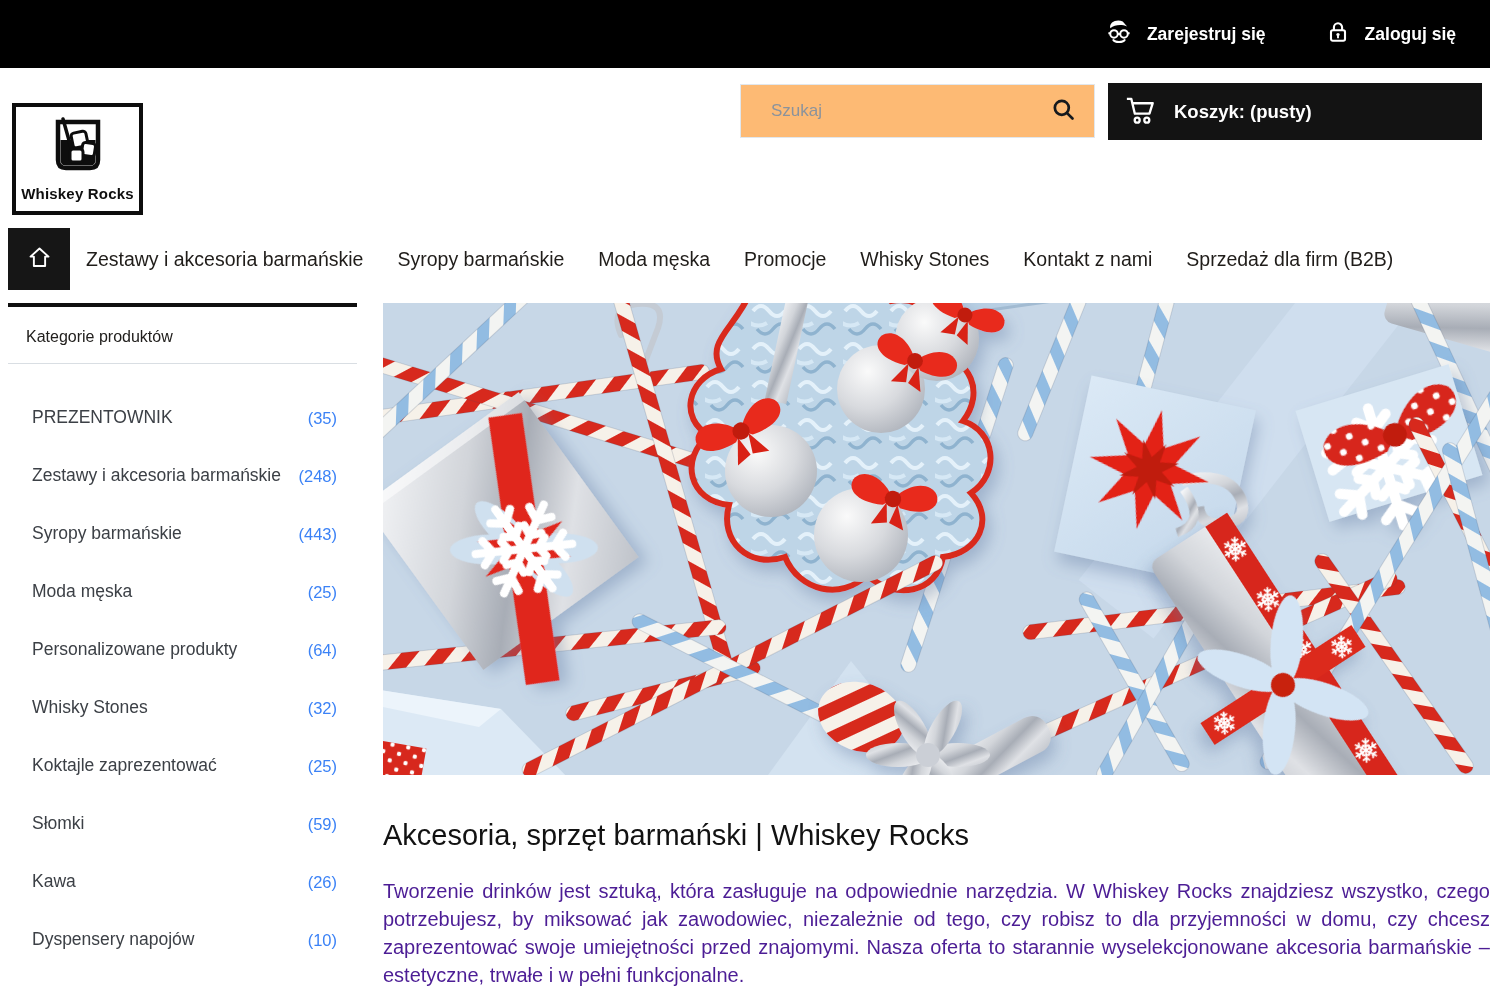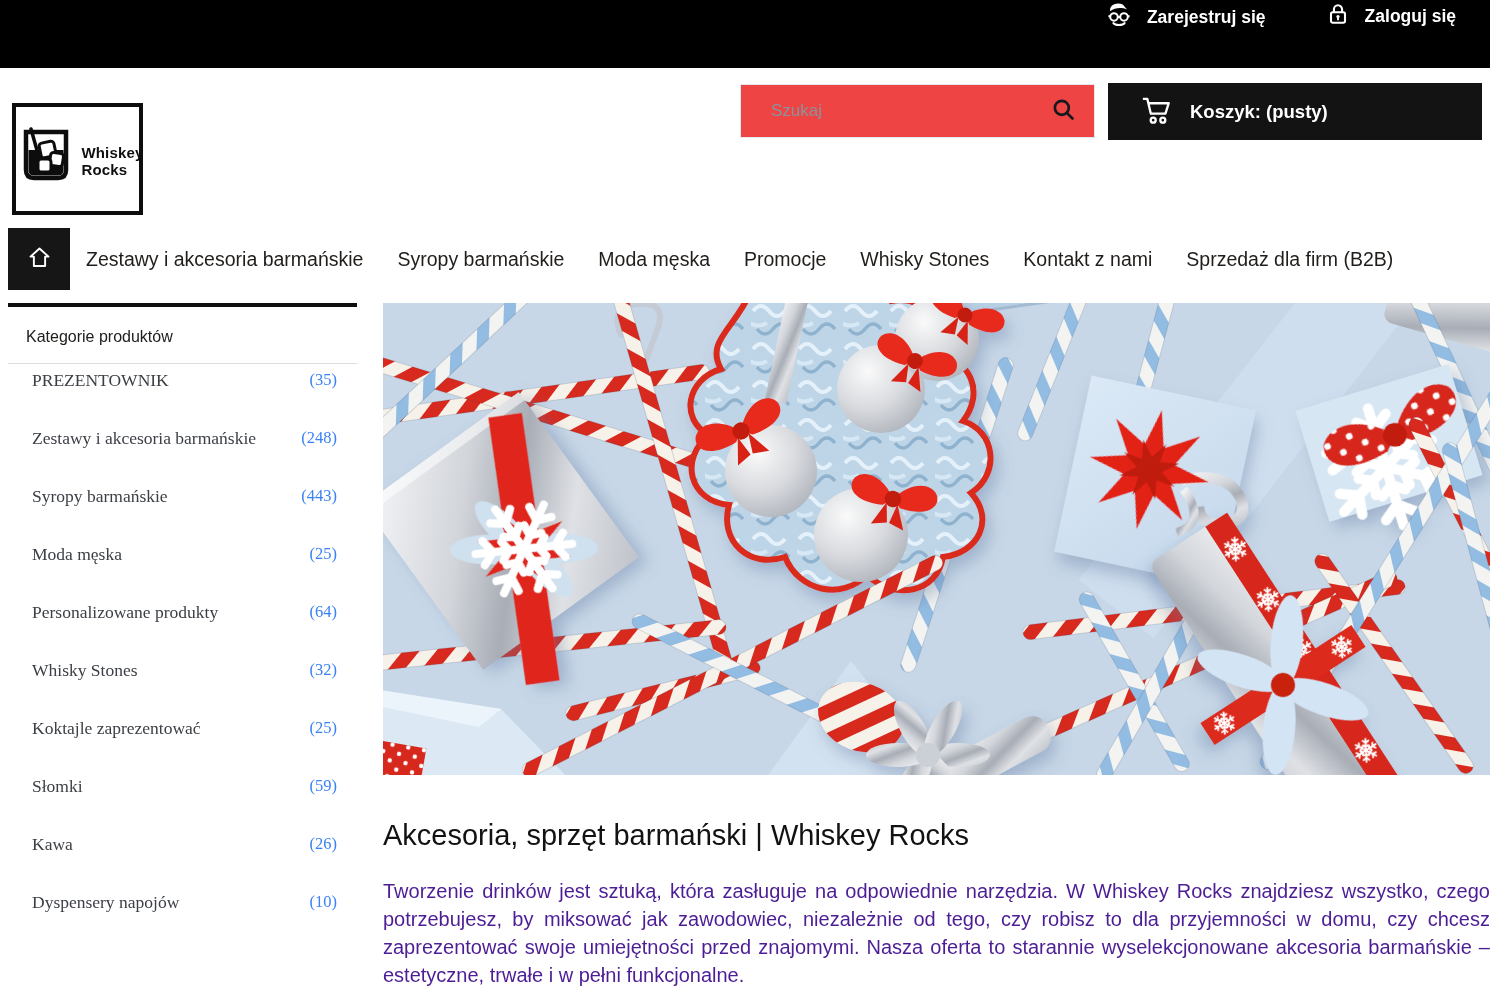--- a/index.html
+++ b/index.html
@@ -6,75 +6,75 @@
   html,body { margin:0; padding:0; }
   body {
     width:1490px; height:1002px; overflow:hidden;
     background:#ffffff;
     font-family:"Liberation Sans", sans-serif;
     -webkit-font-smoothing:antialiased;
   }
   
   .topbar {
     height:68px; background:#000;
-    display:flex; justify-content:flex-end; align-items:flex-start;
+    display:flex; justify-content:flex-end; align-items:center;
     gap:58px; padding-right:34px;
   }
   .tb-link {
     display:flex; align-items:center; gap:13px;
     color:#fff; font-weight:700; font-size:17.5px;
     text-decoration:none; cursor:pointer;
   }
   
   header { position:relative; height:160px; background:#fff; }
   .logo {
     position:absolute; left:12px; top:35px;
     width:131px; height:112px; border:4px solid #0d0d0d; background:#fff;
-    display:flex; flex-direction:row; align-items:center; justify-content:center;
+    display:flex; flex-direction:column; align-items:center; justify-content:center;
     cursor:pointer;
   }
   .logo-text { font-size:15px; font-weight:700; color:#101010; margin-top:3px; letter-spacing:.2px; }
   .search {
     position:absolute; left:740px; top:16px; width:355px; height:54px;
-    background:#ef4444; border:1px solid #e1e7ed;
+    background:#fdba74; border:1px solid #e1e7ed;
     display:flex; align-items:center;
   }
   .search input {
     flex:1; min-width:0; border:none; background:transparent; outline:none;
     font-size:17px; color:#333; padding-left:30px; font-family:inherit;
   }
   .search input::placeholder { color:#8b939c; }
   .search-btn {
     width:62px; height:100%; border:none; background:transparent;
     display:flex; align-items:center; justify-content:center; cursor:pointer;
   }
   .cart {
     position:absolute; left:1108px; top:15px; width:374px; height:57px;
     background:#131313; color:#fff; border:none;
-    display:flex; align-items:center; gap:14px; padding-left:32px;
+    display:flex; align-items:center; gap:14px; padding-left:16px;
     cursor:pointer; font-family:inherit;
   }
   .cart-label { font-size:18.5px; font-weight:700; }
   
   nav { height:62px; background:#fff; display:flex; align-items:center; padding-left:8px; }
   .home-btn {
     width:62px; height:62px; background:#161616; border:none;
     display:flex; align-items:center; justify-content:center; cursor:pointer; flex:none;
   }
   .nav-links { display:flex; gap:34px; margin-left:16px; white-space:nowrap; }
   .nav-link { font-size:19.5px; color:#201d1a; text-decoration:none; cursor:pointer; }
   
   .layout { display:flex; padding-left:8px; margin-top:13px; }
   aside { width:349px; flex:none; border-top:4px solid #0f0f0f; }
   .side-title { font-size:16px; color:#22201e; padding:21px 18px 17px; }
   .side-divider { border:none; border-top:1px solid #d9dee3; margin:0; }
   .cat-list { list-style:none; margin:0; padding:6px 0 0; }
   .cat-item {
-    height:58px; display:flex; align-items:flex-start; justify-content:space-between;
-    padding:0 20px 0 24px; font-size:17.5px; color:#3c4046; cursor:pointer;font-family:Liberation Serif, serif;
+    height:58px; display:flex; align-items:flex-end; justify-content:space-between;
+    padding:0 20px 0 24px; font-size:17.5px; color:#3c4046; cursor:pointer;
   }
   .cat-count { color:#3b82f6; font-size:16.5px; }
   main { margin-left:26px; width:1107px; }
   .hero { width:1107px; height:472px; overflow:hidden; }
   .hero svg { display:block; }
   h1 { font-size:29px; font-weight:400; color:#121212; margin:44px 0 0; }
   .lead {
     font-size:20px; line-height:28px; color:#4c1d95;
     text-align:justify; margin:25px 0 0;
   }

